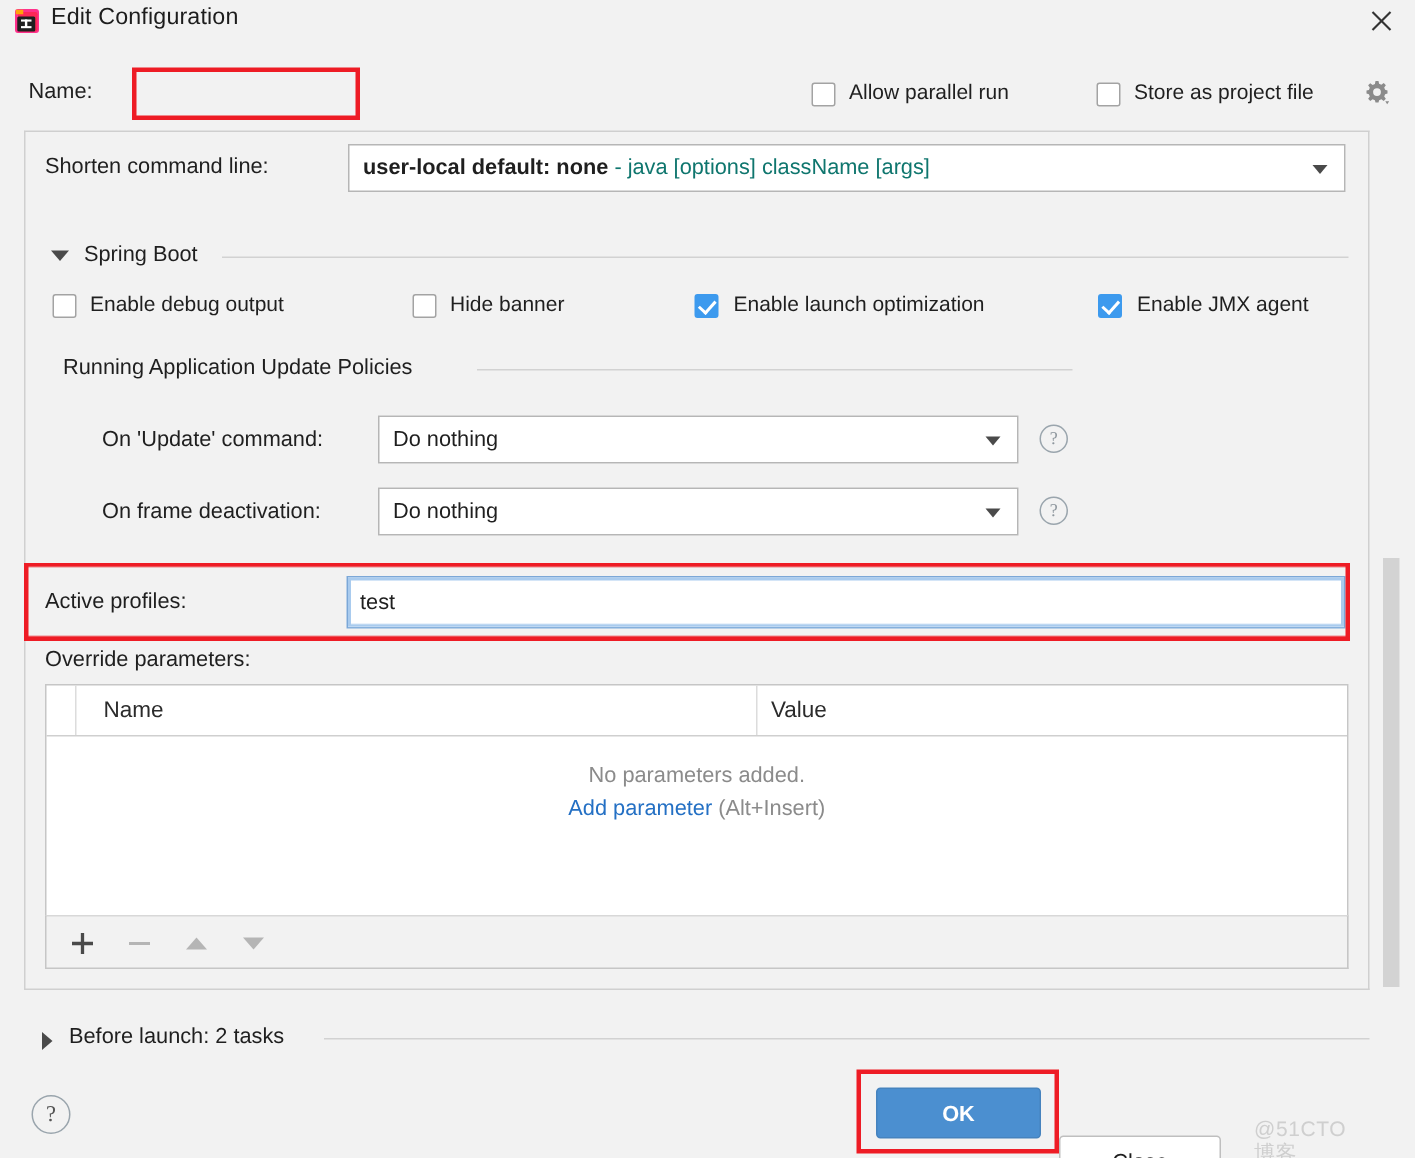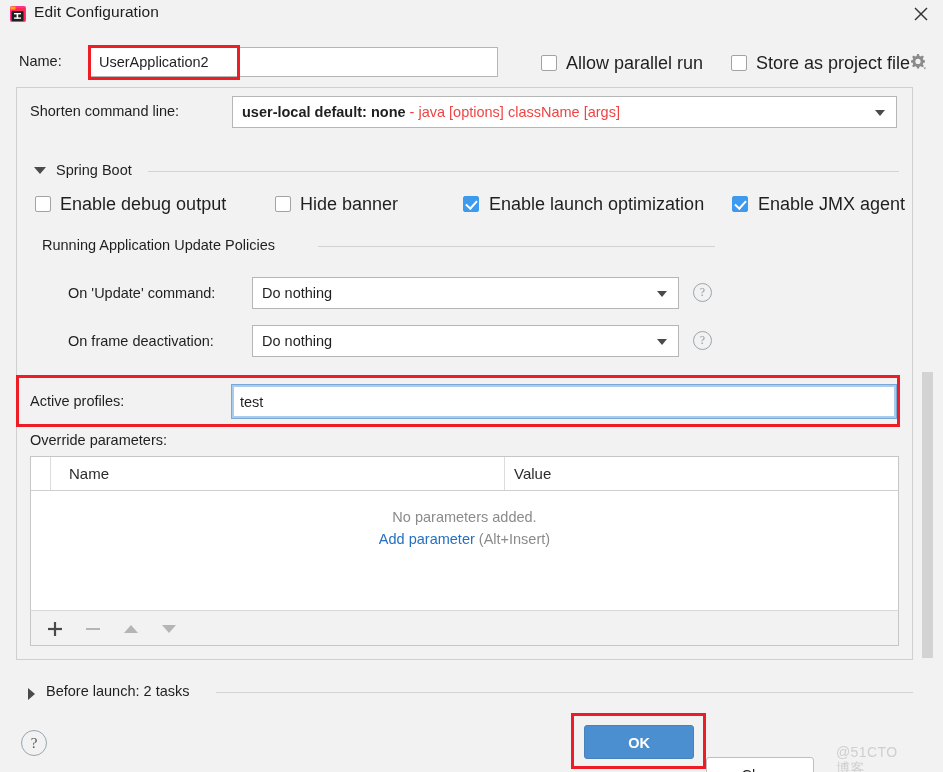--- a/index.html
+++ b/index.html
@@ -99,21 +99,21 @@
     content: "";
     position: absolute;
     left: 4px; top: 1px;
     width: 5px; height: 9px;
     border: solid #ffffff;
     border-width: 0 2px 2px 0;
     transform: rotate(42deg);
   }
   .cb-label {
     position: absolute;
-    font-size: 18px;
+    font-size: 14px;
     white-space: nowrap;
     cursor: default;
   }
 
   
   #cb-parallel       { left: 541px; top: 55px; }
   #cb-parallel-label { left: 566px; top: 53px; }
   #cb-store          { left: 731px; top: 55px; }
   #cb-store-label    { left: 756px; top: 53px; }
   .gear-icon {
@@ -155,21 +155,21 @@
   }
   .combo .arrow {
     position: absolute;
     right: 11px; top: 13px;
     width: 0; height: 0;
     border-left: 5px solid transparent;
     border-right: 5px solid transparent;
     border-top: 6px solid #4a4a4a;
   }
   #combo-shorten { left: 232px; top: 96px; width: 665px; }
-  .grey-sub { color: #ef4444; }
+  .grey-sub { color: #0f766e; }
   .bold-part { font-weight: bold; }
 
   
   .group-tri {
     position: absolute;
     width: 0; height: 0;
     border-left: 6px solid transparent;
     border-right: 6px solid transparent;
     border-top: 7px solid #4a4a4a;
     cursor: pointer;
@@ -416,21 +416,20 @@
     <span class="title-text">Edit Configuration</span>
     <span class="close-x">
       <svg width="20" height="20" viewBox="0 0 20 20">
         <line x1="4" y1="4" x2="16" y2="16" stroke="#333" stroke-width="1.4"></line>
         <line x1="16" y1="4" x2="4" y2="16" stroke="#333" stroke-width="1.4"></line>
       </svg>
     </span>
   </div>
 
   <span class="field-label name-label">Name:</span>
-  <input class="name-input" type="text" value="UserApplication2" style="">
 
   <div class="cb" id="cb-parallel"></div>
   <span class="cb-label" id="cb-parallel-label">Allow parallel run</span>
 
   <div class="cb" id="cb-store"></div>
   <span class="cb-label" id="cb-store-label">Store as project file</span>
 
   <span class="gear-icon">
     <svg width="20" height="20" viewBox="0 0 20 20">
       <path d="M9 2h2l.4 1.9 1.5.6 1.6-1.1 1.4 1.4-1.1 1.6.6 1.5L17 8.4v2l-1.6.4-.6 1.5 1.1 1.6-1.4 1.4-1.6-1.1-1.5.6L11 16.4H9l-.4-1.6-1.5-.6-1.6 1.1-1.4-1.4 1.1-1.6-.6-1.5L3 10.4v-2l1.6-.4.6-1.5L4.1 4.9 5.5 3.5l1.6 1.1 1.5-.6z" fill="#8b8b8b"></path>

